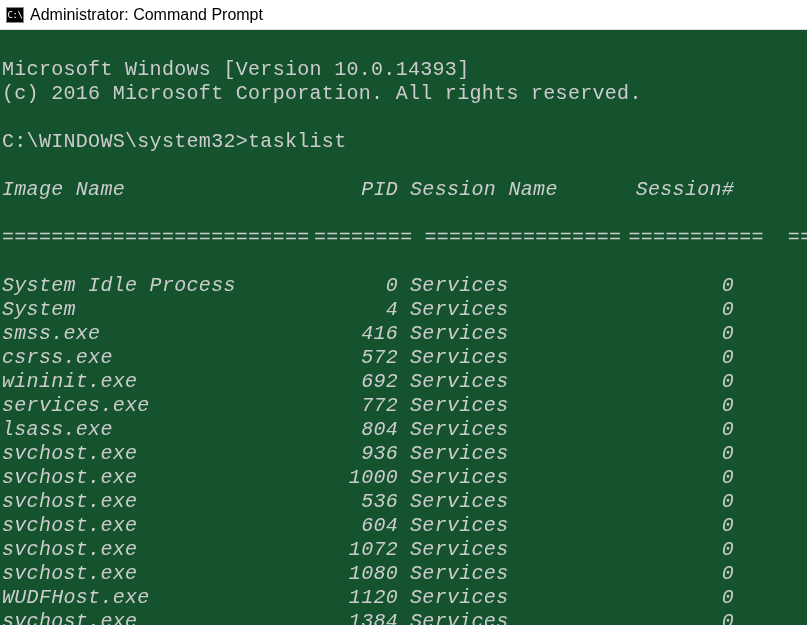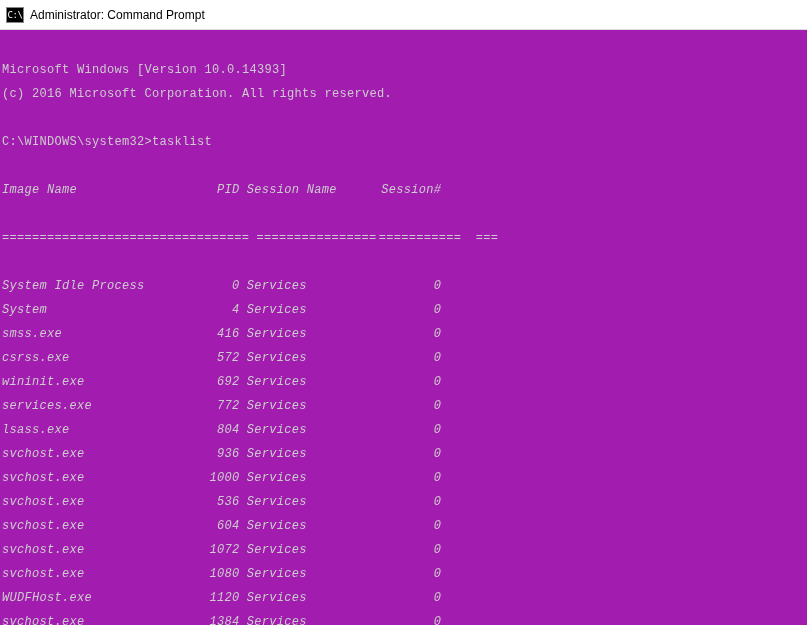--- a/index.html
+++ b/index.html
@@ -26,28 +26,28 @@
       font-size: 9px;
       font-family: monospace;
       display: flex;
       align-items: center;
       justify-content: center;
       margin-right: 6px;
       border: 1px solid #888;
       letter-spacing: -0.5px;
     }
     .titlebar-text {
-      font-size: 12px;
+      font-size: 16px;
       color: #000;
     }
     .terminal {
-      background: #a21caf;
+      background: #14532d;
       color: #ccc;
       font-family: Consolas, 'Courier New', monospace;
-      font-size: 12px;
+      font-size: 20px;
       line-height: 24px;
       padding: 4px 0 4px 2px;
       height: calc(100% - 30px);
       white-space: pre;
       overflow: hidden;
       letter-spacing: 0.3px;
     }
     .hdr-row, .sep-row, .data-row {
       display: block;
       font-style: italic;

